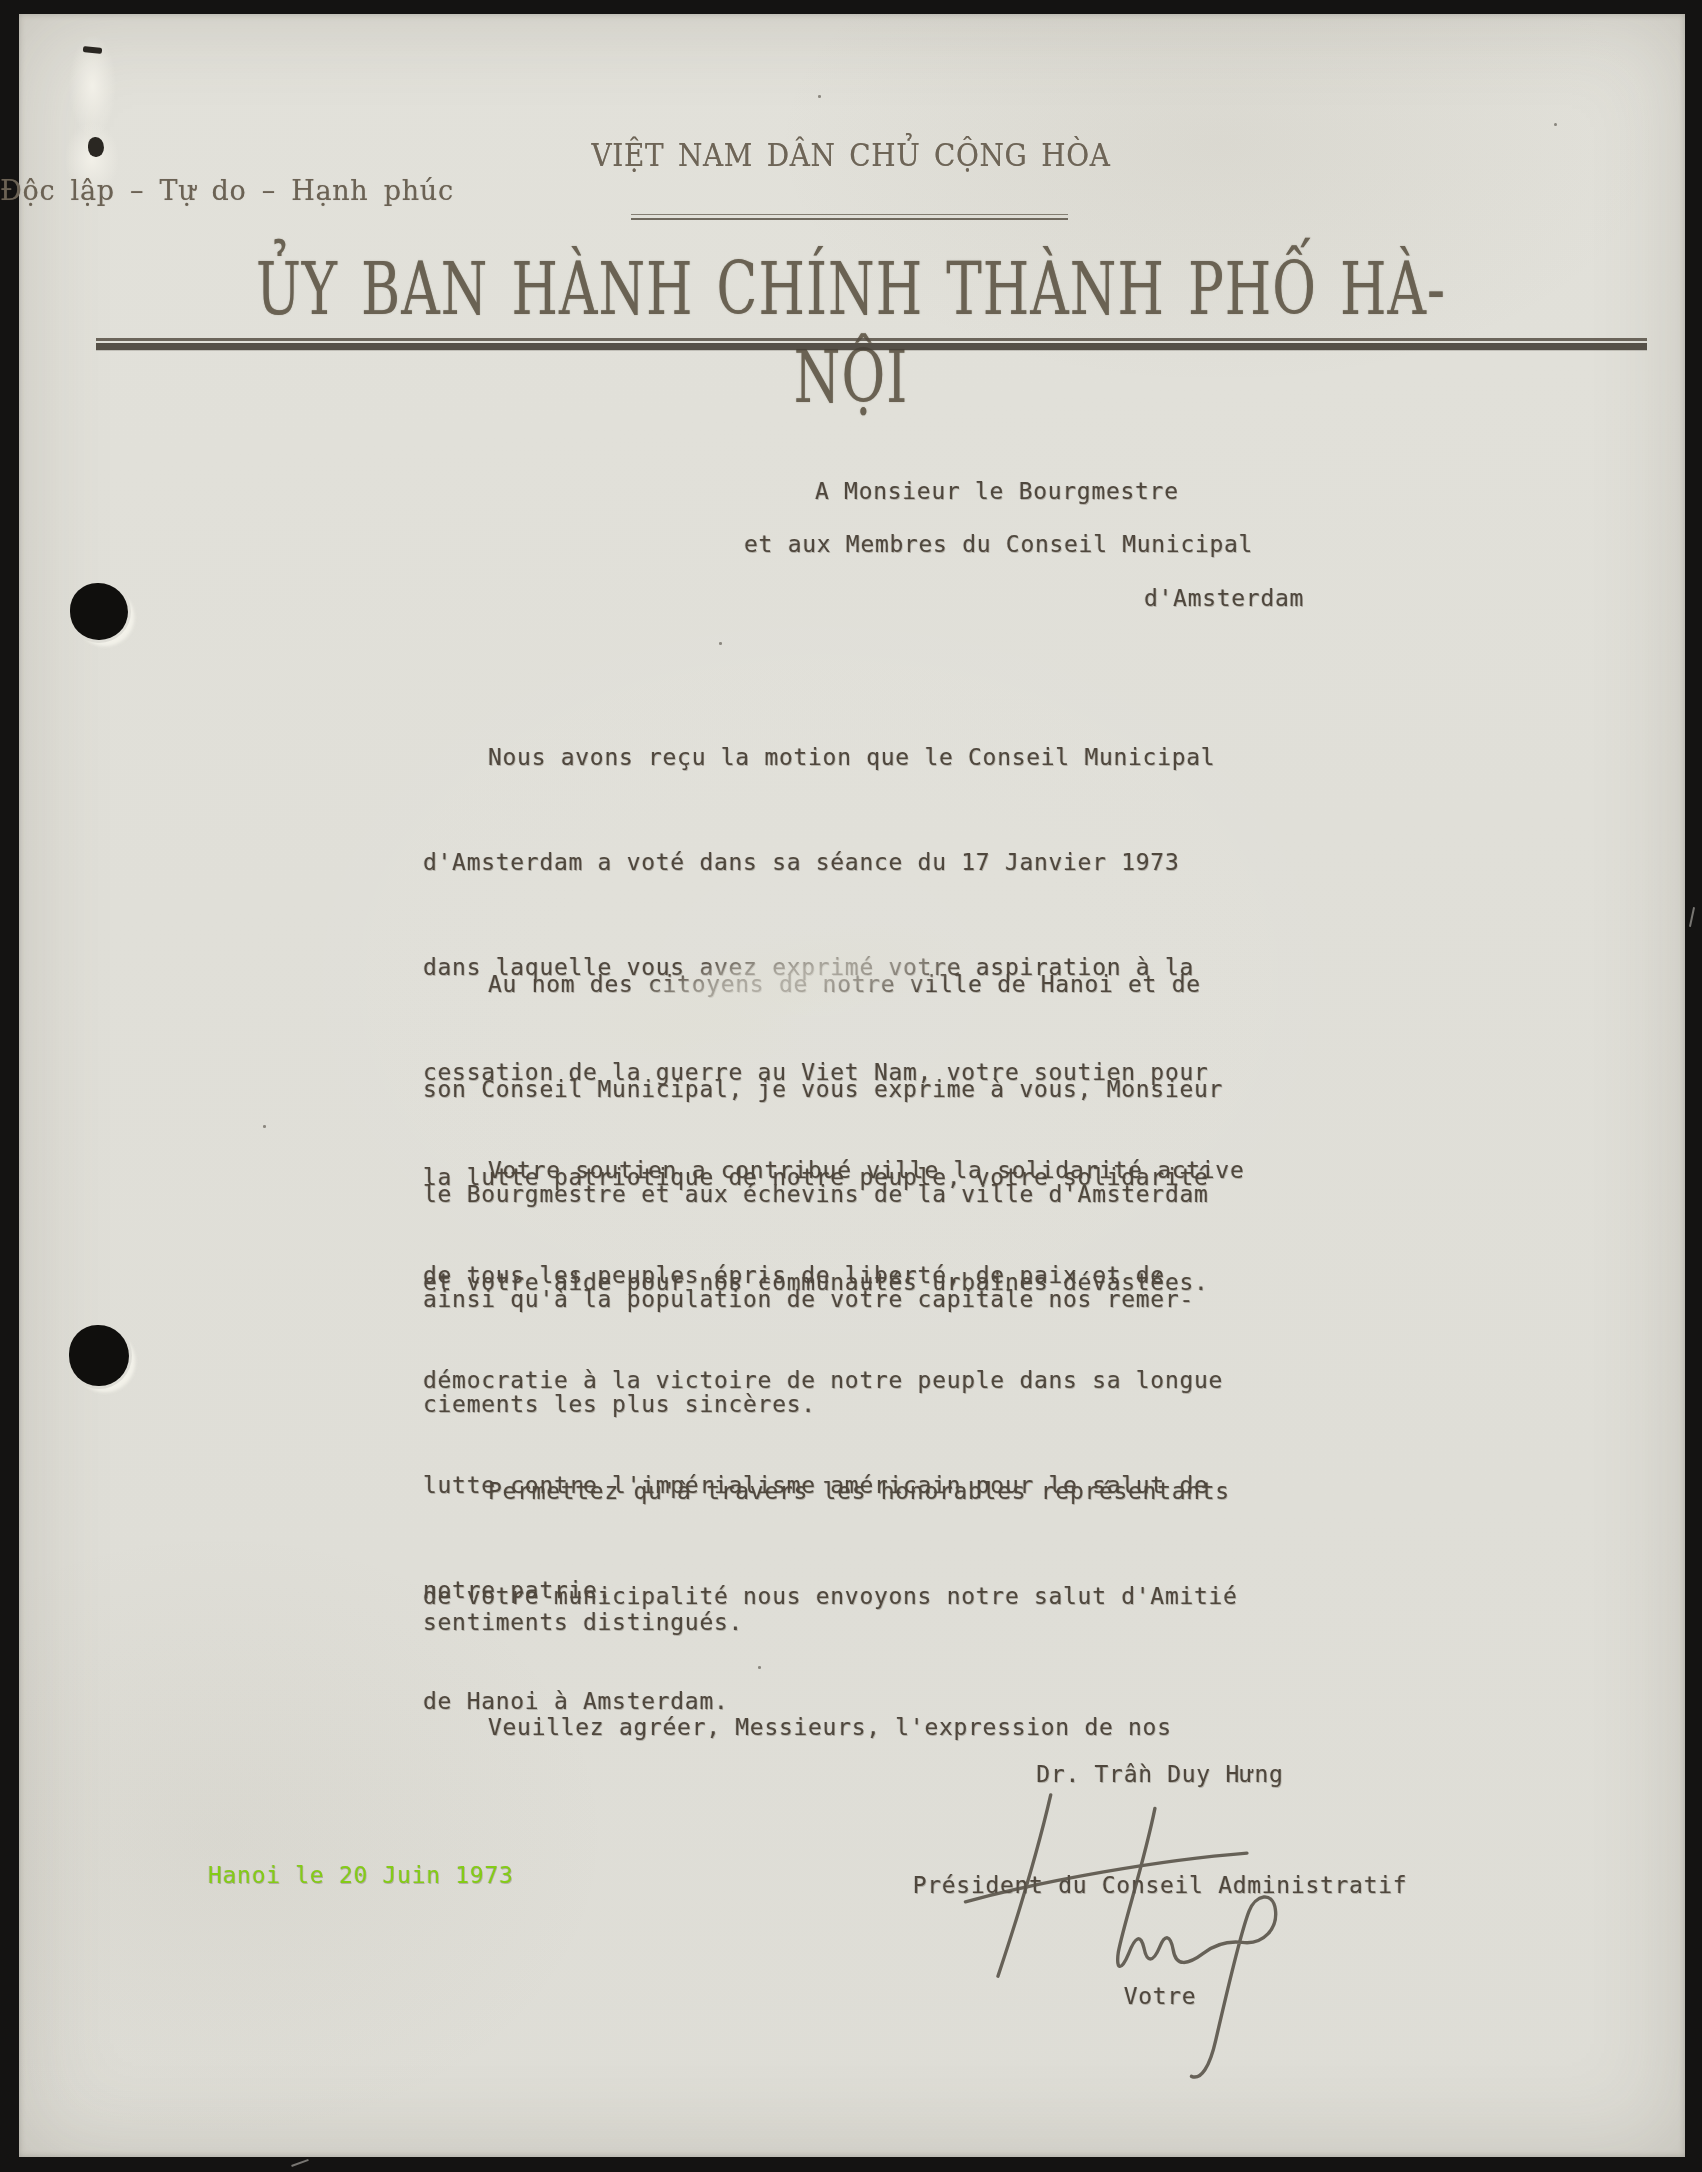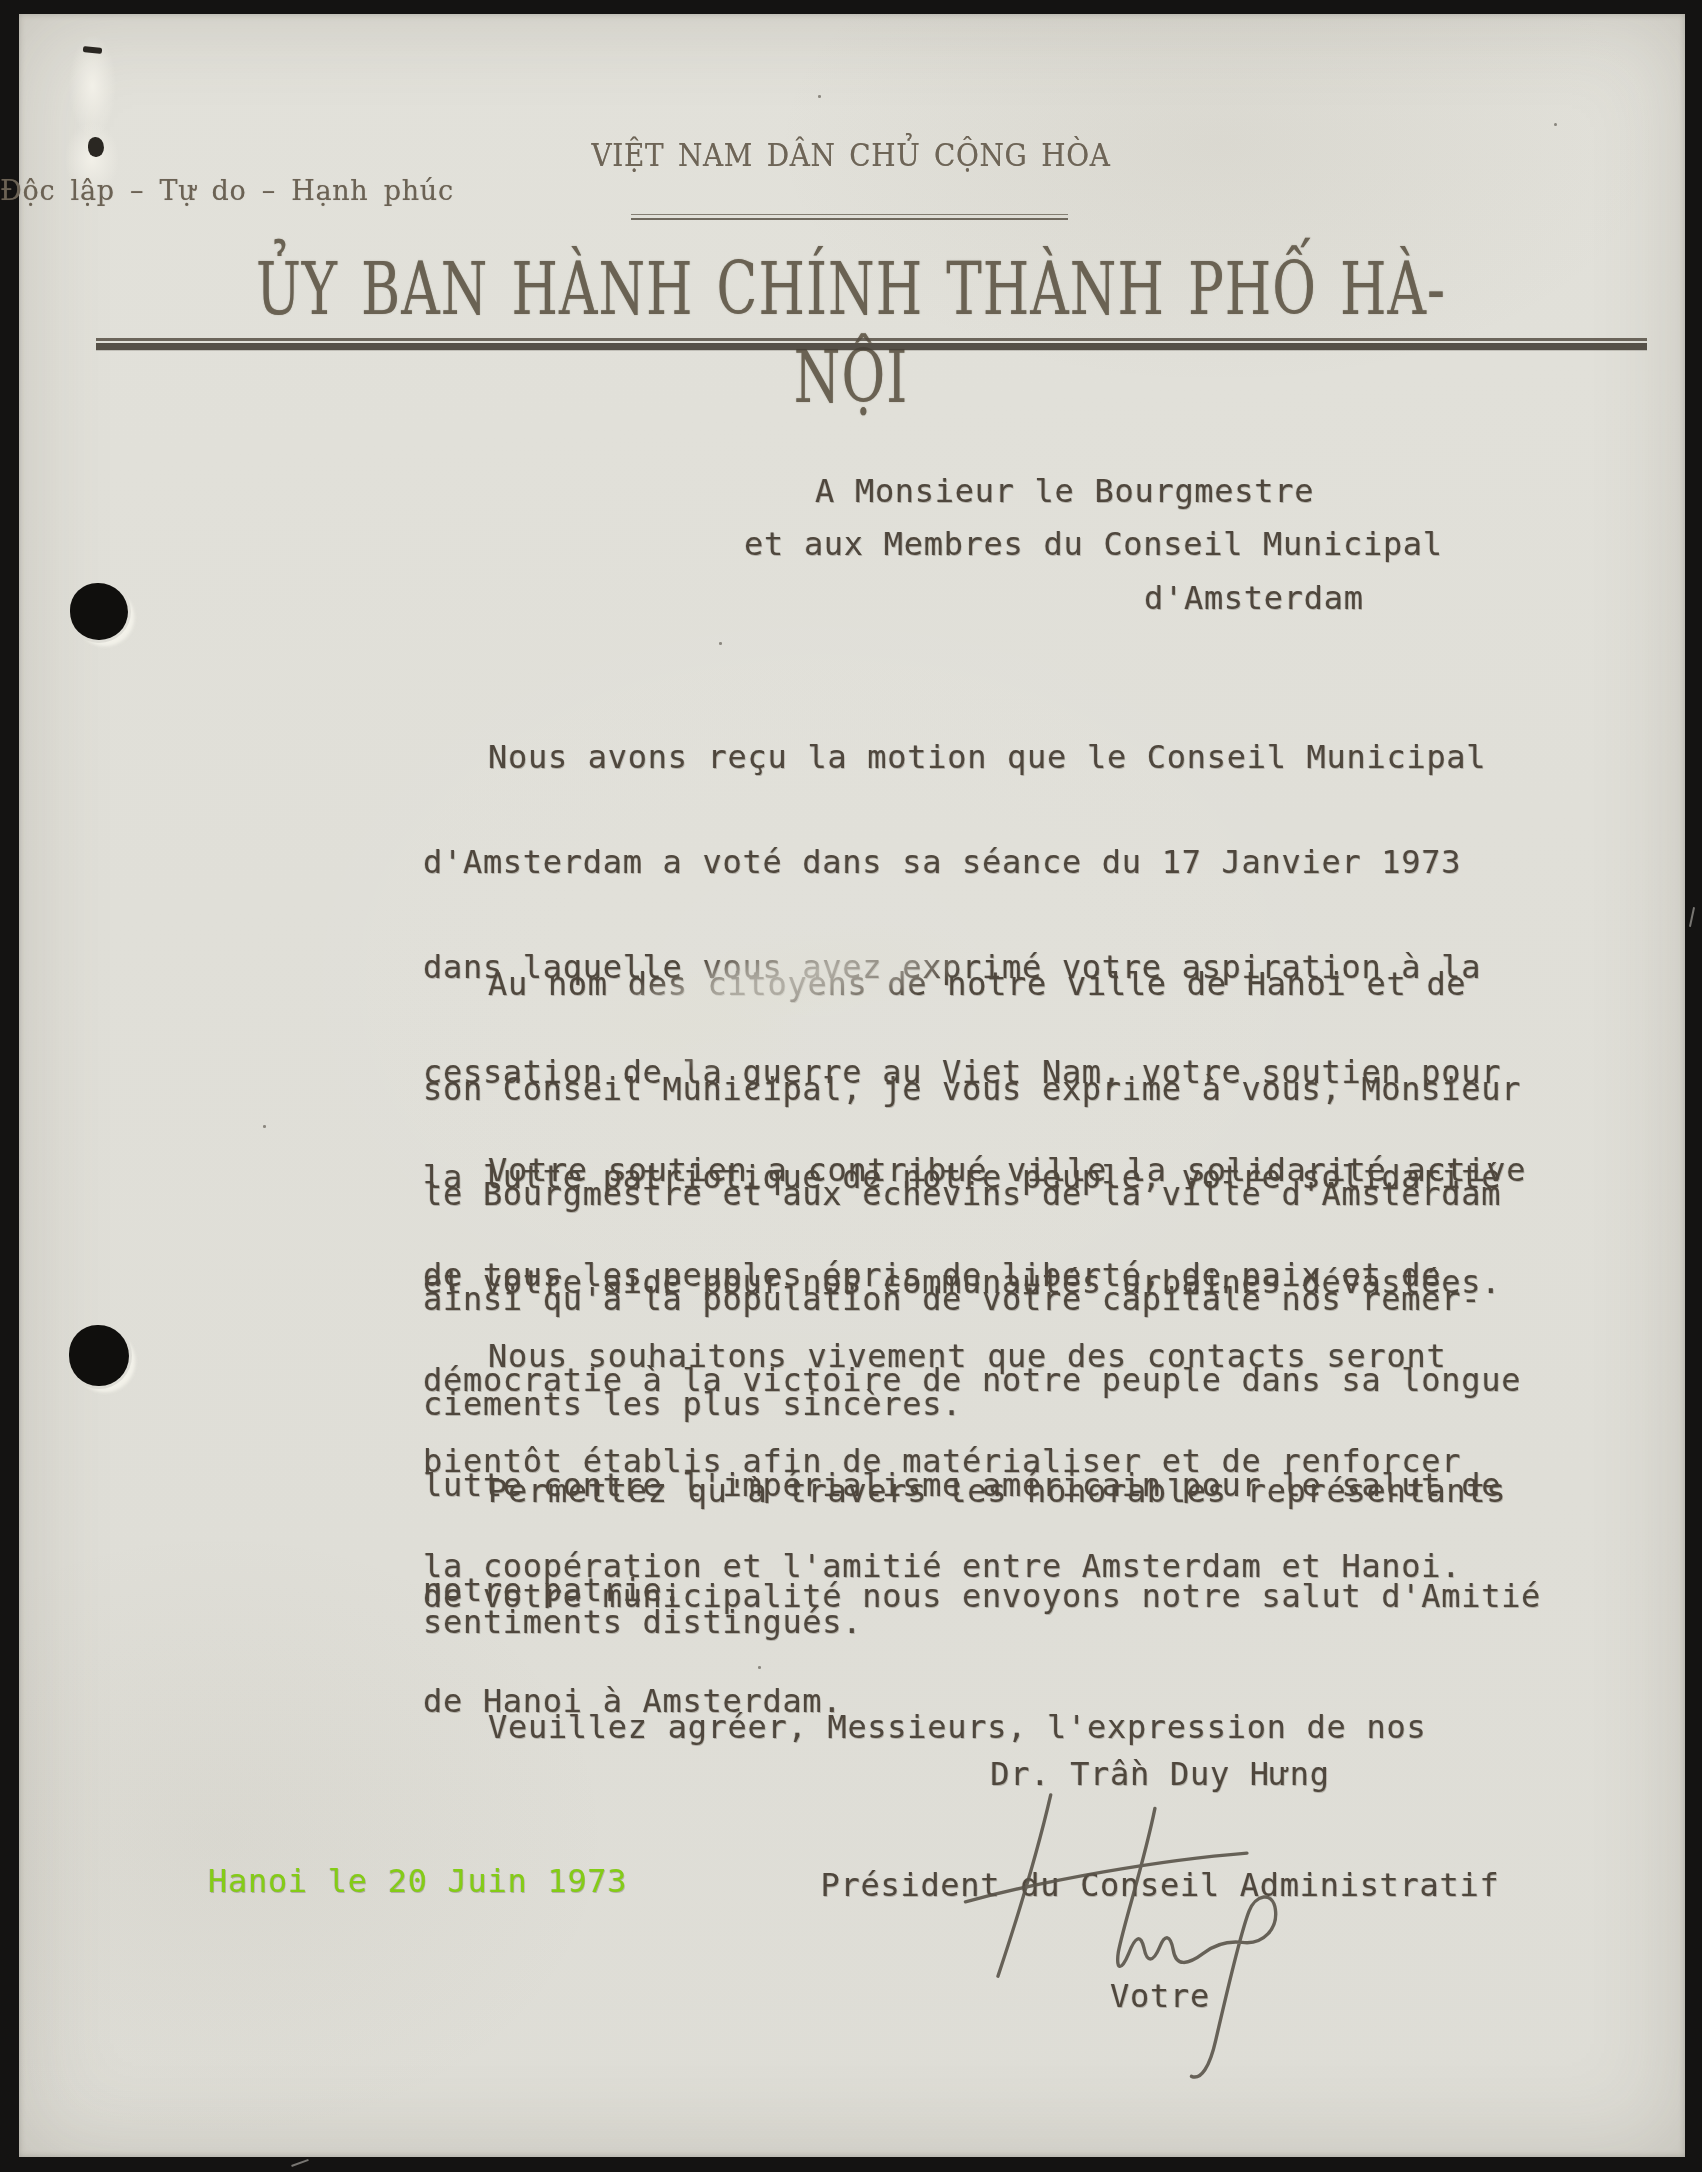--- a/index.html
+++ b/index.html
@@ -32,21 +32,21 @@
             letter-spacing:1.4px;word-spacing:6.8px;color:#6a6253;
             transform:scaleX(.74);transform-origin:50% 50%;
             text-shadow:0 0 1.4px rgba(104,96,80,.55);}
   .org-rule{position:absolute;left:96px;top:338px;width:1551px;z-index:2;}
   .org-rule .t{height:2.7px;background:rgba(86,79,68,.85);}
   .org-rule .b{height:6.8px;margin-top:2.7px;background:rgba(70,64,55,.9);
                box-shadow:0 0.7px 0 rgba(70,64,55,.3);}
 
   
   .tw{position:absolute;z-index:2;font-family:"DejaVu Sans Mono","Liberation Mono",monospace;
-      font-size:32px;letter-spacing:0.7px;color:#4f473d;white-space:pre;
+      font-size:23px;letter-spacing:0.7px;color:#4f473d;white-space:pre;
       text-shadow:0.7px 0.7px 0 rgba(81,73,62,.30), -0.7px 0 0 rgba(81,73,62,.18);}
   .para{line-height:35px;}
   .para .line{height:35px;}
   .para .indent{padding-left:65px;}
   .recipient-line{line-height:35px;}
   .signoff{left:815px;top:1682px;width:690px;text-align:center;line-height:37px;}
   .date-line{left:208px;top:1862px;color:#84cc16;}
 
   
   .fade-patch{position:absolute;z-index:3;pointer-events:none;border-radius:50%;
@@ -126,25 +126,20 @@
   </div>
 
   <div class="tw para" style="left:423px;top:1083px;">
     <div class="line indent">Votre soutien a contribué ville la solidarité active</div>
     <div class="line">de tous les peuples épris de liberté, de paix et de</div>
     <div class="line">démocratie à la victoire de notre peuple dans sa longue</div>
     <div class="line">lutte contre l'impérialisme américain pour le salut de</div>
     <div class="line">notre patrie.</div>
   </div>
 
-  <div class="tw para" style="left:423px;top:1269px;">
-    <div class="line indent">Nous souhaitons vivement que des contacts seront</div>
-    <div class="line">bientôt établis afin de matérialiser et de renforcer</div>
-    <div class="line">la coopération et l'amitié entre Amsterdam et Hanoi.</div>
-  </div>
 
   <div class="tw para" style="left:423px;top:1404px;">
     <div class="line indent">Permettez qu'à travers les honorables représentants</div>
     <div class="line">de votre municipalité nous envoyons notre salut d'Amitié</div>
     <div class="line">de Hanoi à Amsterdam.</div>
   </div>
 
   <div class="tw para" style="left:423px;top:1535px;">
     <div class="line">sentiments distingués.</div>
     <div class="line indent">Veuillez agréer, Messieurs, l'expression de nos</div>

